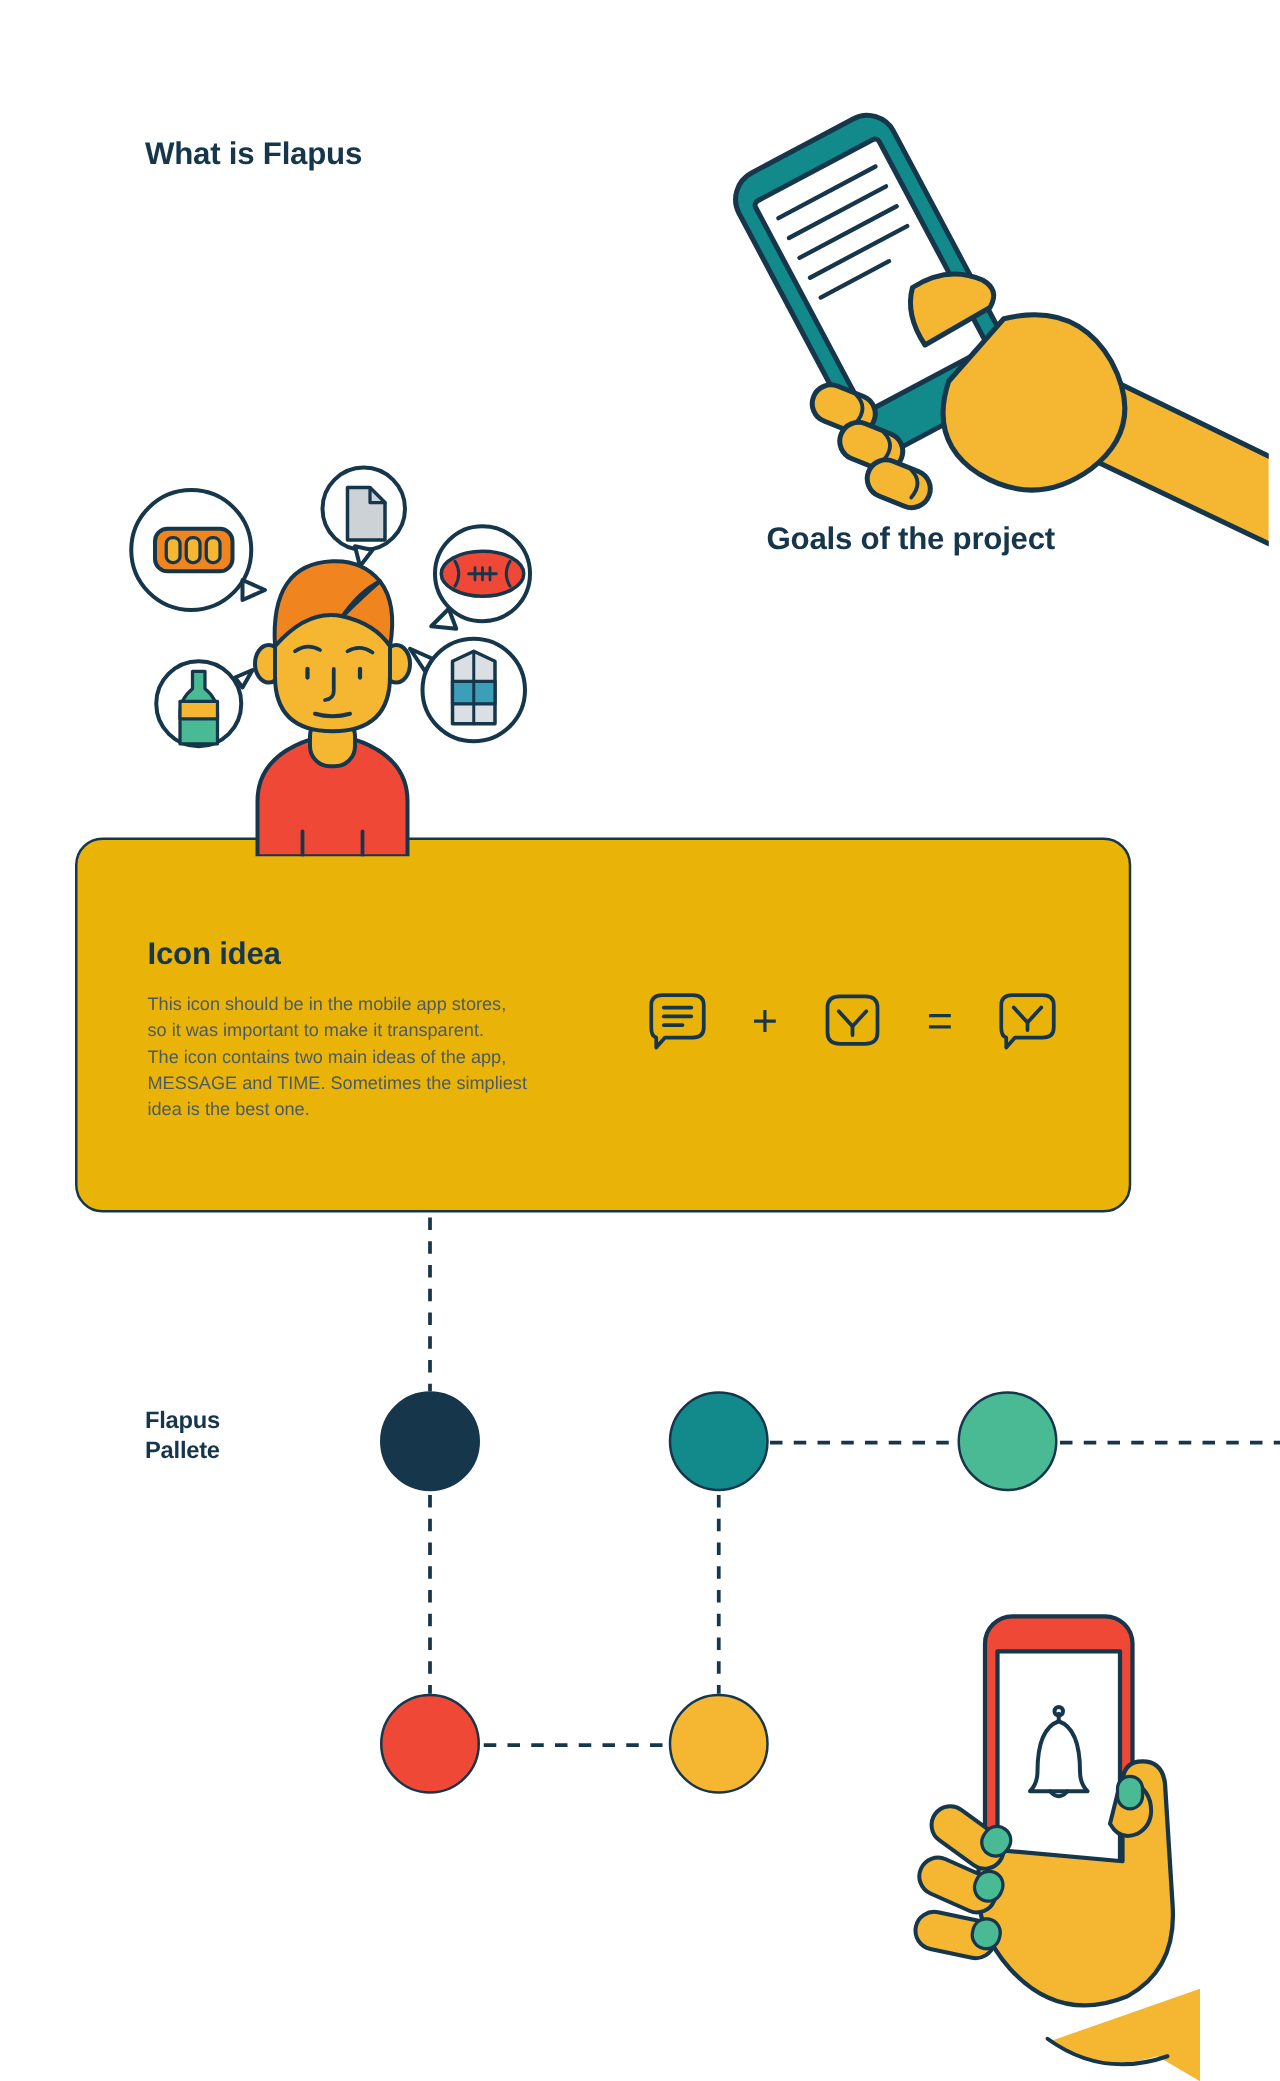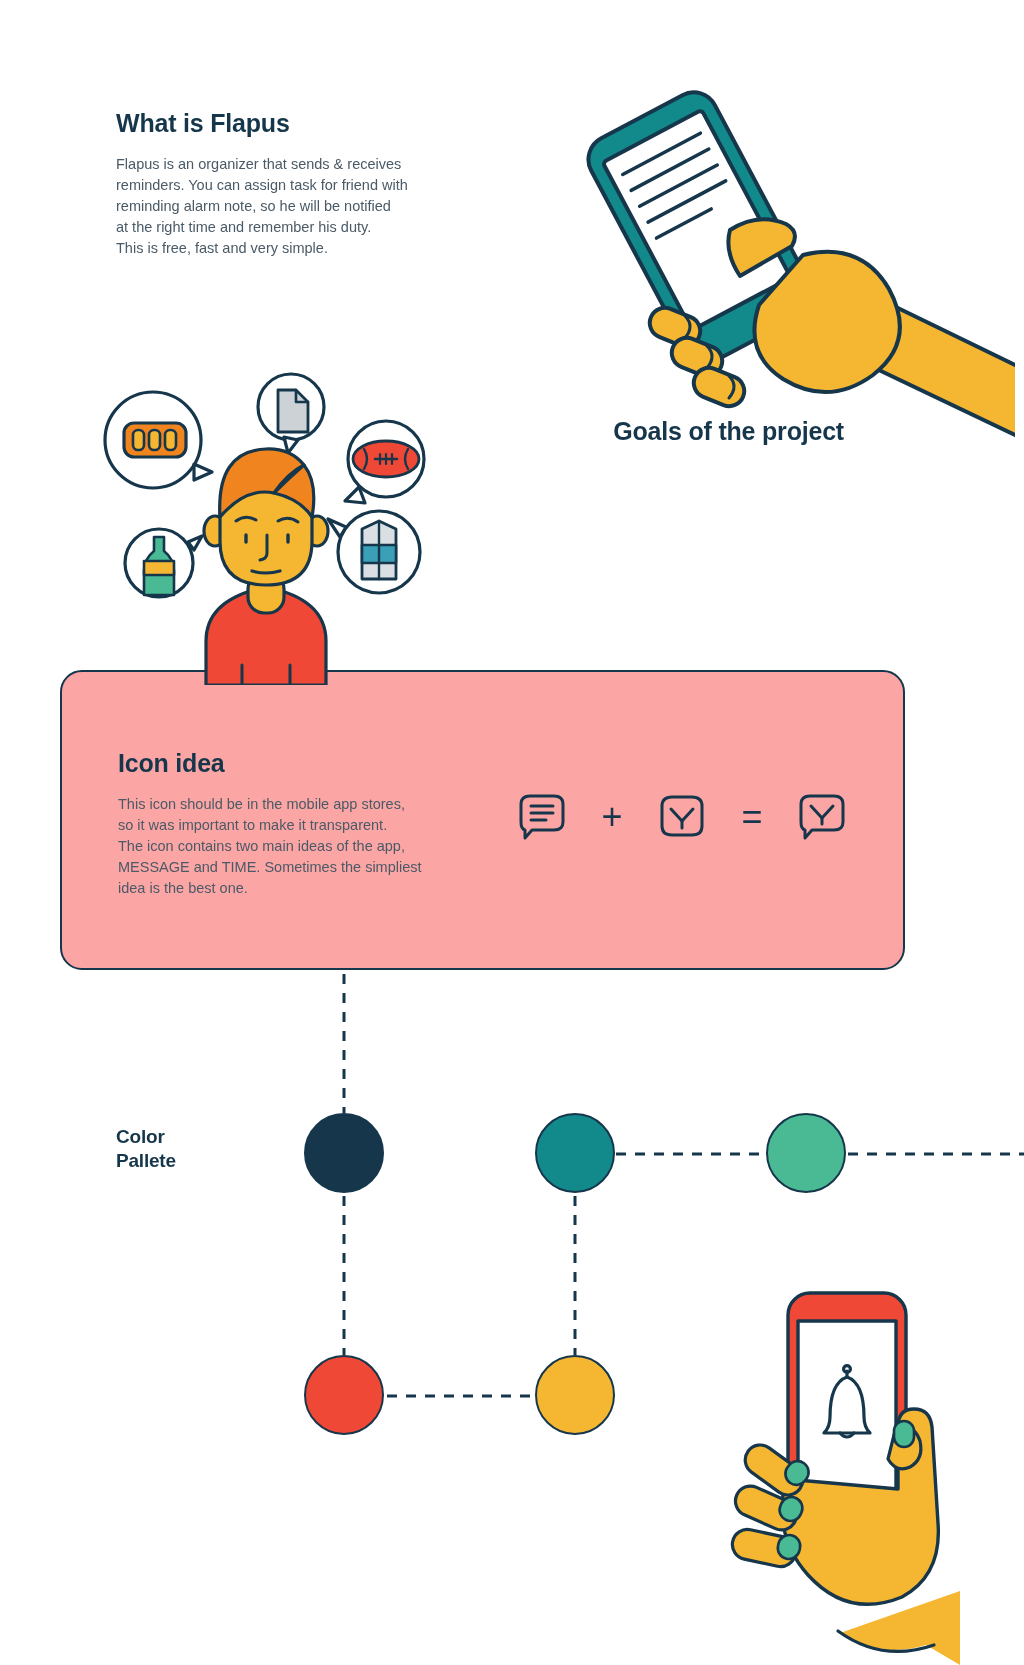--- a/index.html
+++ b/index.html
@@ -33,21 +33,21 @@
   #what-is-flapus { position:absolute; left:116px; top:110px; width:330px; }
   #goals          { position:absolute; left:484px; top:418px; width:360px;text-align:right; }
 
   
   #icon-idea-card {
     position:absolute;
     left:60px; top:670px;
     width:845px; height:300px;
     border:2.5px solid #16364b;
     border-radius:22px;
-    background:#fca5a5;
+    background:#eab308;
   }
   #icon-idea-text { position:absolute; left:56px; top:78px; width:330px; }
   #icon-equation {
     position:absolute; left:420px; top:100px;
     width:400px; height:90px;
     display:flex; align-items:center; justify-content:center; gap:26px;
   }
   .eq-op {
     font-size:36px; color:#16364b; font-weight:300;
     line-height:1; width:34px; text-align:center;
@@ -72,25 +72,20 @@
   #illus-person     { position:absolute; left:96px;  top:345px;  width:340px; height:340px; z-index:2;}
   #illus-hand-bot   { position:absolute; left:690px; top:1265px; width:330px; height:400px; z-index:4;}
 </style>
 </head>
 <body>
 
 <div class="page">
 
   <div id="what-is-flapus">
     <h2 class="heading">What is Flapus</h2>
-    <p class="body-text">Flapus is an organizer that sends &amp; receives
-reminders. You can assign task for friend with
-reminding alarm note, so he will be notified
-at the right time and remember his duty.
-This is free, fast and very simple.</p>
   </div>
 
   <svg id="illus-hand-top" viewBox="0 0 470 370">
     <g fill="none" stroke="#16364b" stroke-width="4" stroke-linejoin="round" stroke-linecap="round">
 
       <path d="M250 250 L470 355 L470 285 L285 195 Z" fill="#f5b731" stroke="none"></path>
       <path d="M250 250 L470 355 M285 195 L470 285" stroke="#16364b" stroke-width="4"></path>
 
       <g transform="rotate(-28 160 130)">
         <rect x="78" y="18" width="140" height="250" rx="24" fill="#12898a" stroke="#16364b" stroke-width="4"></rect>
@@ -234,21 +229,21 @@
         <g fill="none" stroke="#16364b" stroke-width="3" stroke-linecap="round" stroke-linejoin="round">
           <path d="M6 14 q0 -8 9 -8 h24 q9 0 9 8 v18 q0 8 -9 8 h-22 l-7 8 v-8 q-4 -1 -4 -8 z"></path>
           <path d="M16 16 L27 28 L38 16"></path>
           <line x1="27" y1="28" x2="27" y2="34"></line>
         </g>
       </svg>
     </div>
   </div>
 
   <div id="palette-label">
-    <h2 class="heading">Color</h2>
+    <h2 class="heading">Flapus</h2>
     <h2 class="heading">Pallete</h2>
   </div>
 
   <svg class="dash-line" style="left:0;top:960px;width:1024px;height:470px;">
     <g stroke="#16364b" stroke-width="3" stroke-dasharray="10 9" fill="none">
       <line x1="344" y1="14" x2="344" y2="153"></line>
       <line x1="616" y1="194" x2="765" y2="194"></line>
       <line x1="848" y1="194" x2="1024" y2="194"></line>
       <line x1="344" y1="236" x2="344" y2="395"></line>
       <line x1="575" y1="236" x2="575" y2="395"></line>

